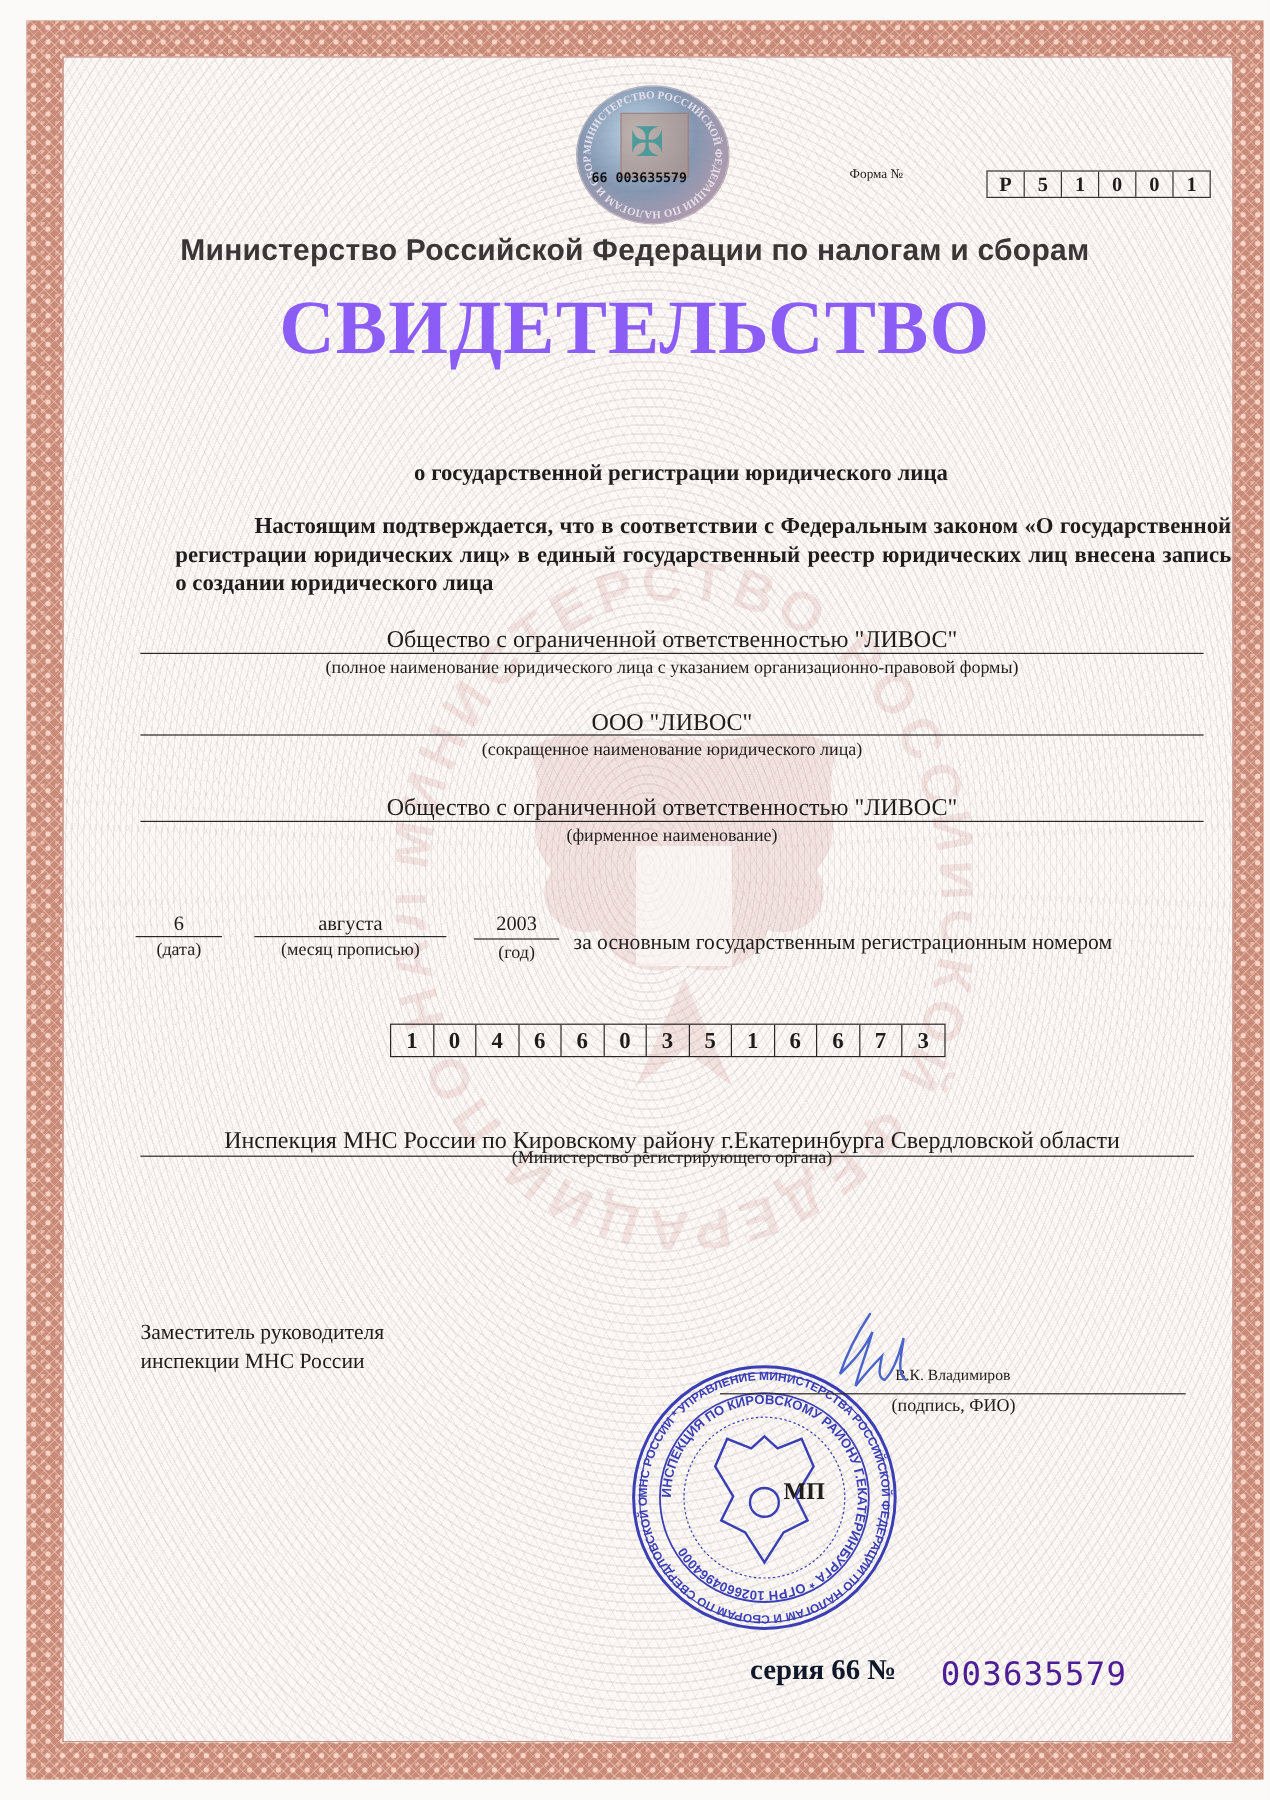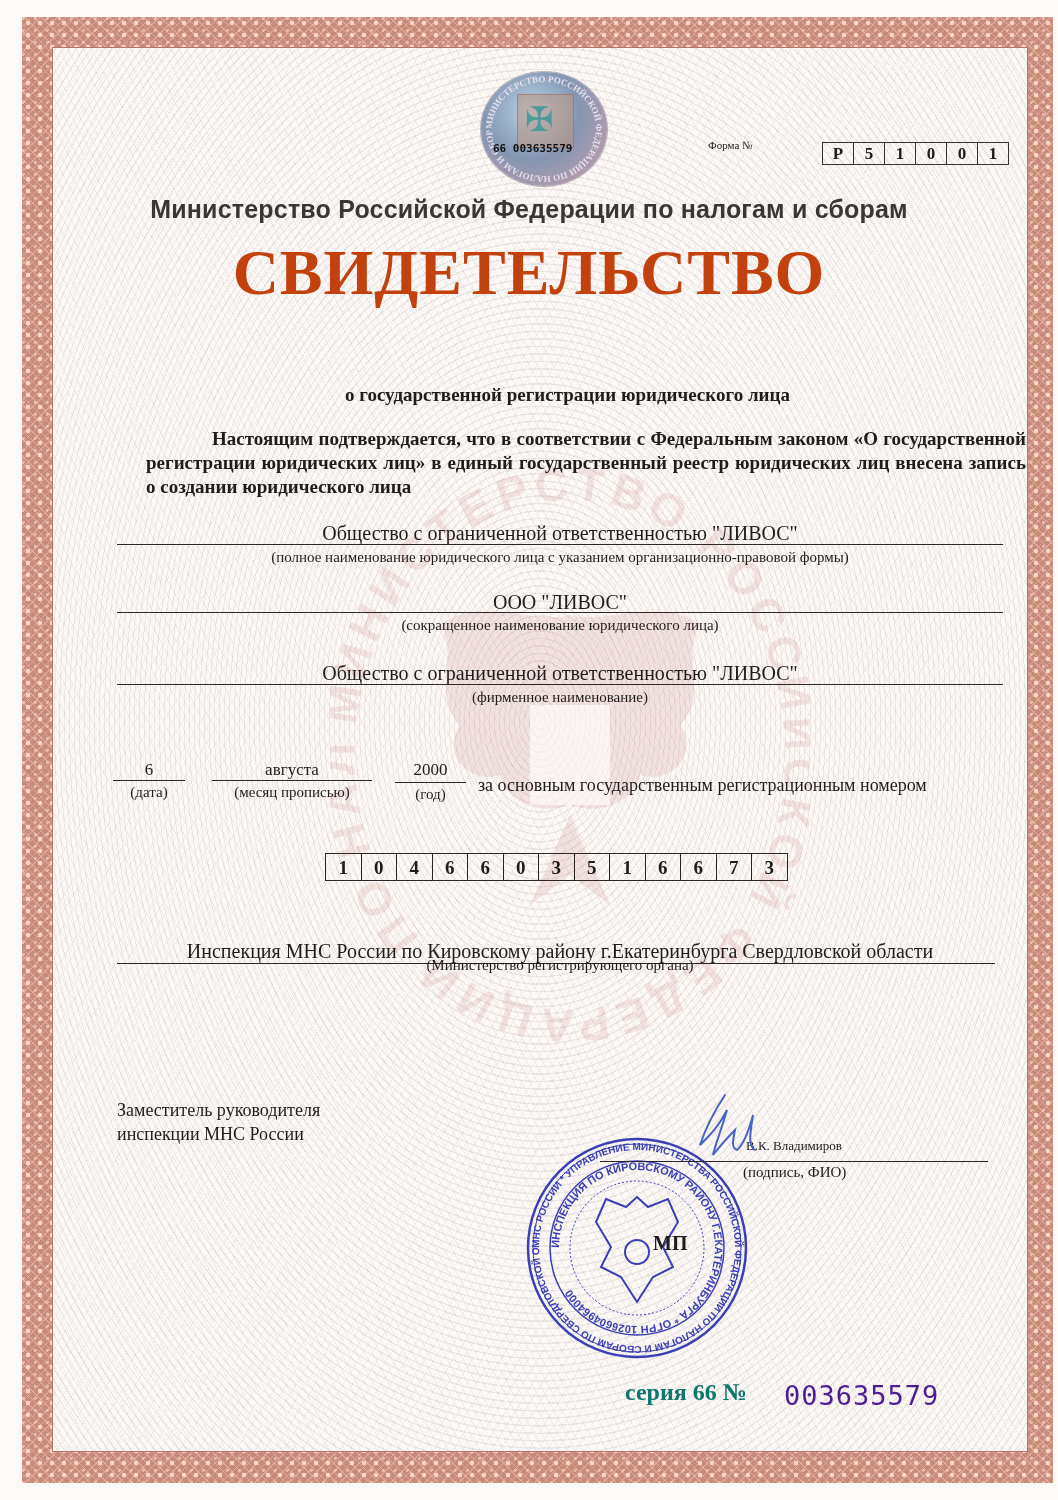--- a/index.html
+++ b/index.html
@@ -64,21 +64,21 @@
       width: 30px; height: 21px; border-right: 1px solid #333; text-align: center;
       font-size: 17px; font-weight: bold; line-height: 21px;
     }
     .form-box:last-child { border-right: none; }
 
     .ministry {
       left: 0; width: 1058px; top: 195px; font-size: 25px; font-weight: bold; color: #3a3636;
       font-family: "Liberation Sans Narrow", "Liberation Sans", sans-serif; letter-spacing: 0.2px;
     }
     .title {
-      left: 0; width: 1058px; top: 236px; font-size: 64px; font-weight: bold; color: #c2410c;
+      left: 0; width: 1058px; top: 236px; font-size: 64px; font-weight: bold; color: #8b5cf6;
       letter-spacing: 1px;
     }
     .subtitle { left: 0; width: 1135px; top: 384px; font-size: 19px; font-weight: bold; }
     .para {
       left: 130px; width: 880px; top: 427px; font-size: 19px; font-weight: bold; line-height: 24px;
       text-align: justify; text-align-last: left; margin-left: 16px;
     }
     .para .indent { display: inline-block; width: 66px; }
 
     .field-line { position: absolute; border-bottom: 1px solid #2a2626; }
@@ -104,21 +104,21 @@
     .stamp {
       position: absolute; left: 526px; top: 1137px; width: 222px; height: 222px; border-radius: 50%;
       color: #3b3fb5;
     }
     .stamp svg { width: 100%; height: 100%; }
     .mp { left: 653px; top: 1232px; font-size: 20px; font-weight: bold; }
 
     .signature { position: absolute; left: 665px; top: 1090px; width: 100px; height: 80px; }
 
     .series {
-      left: 625px; top: 1379px; font-size: 24px; font-weight: bold; color: #0f766e;
+      left: 625px; top: 1379px; font-size: 24px; font-weight: bold; color: #0f172a;
     }
     .series-num {
       left: 784px; top: 1380px; font-family: "DejaVu Sans Mono", monospace; font-size: 27px;
       color: #4c1d95; letter-spacing: 1px;
     }
   </style>
 </head>
 <body>
 
 <div class="page">
@@ -183,21 +183,21 @@
 <div class="field-caption" style="left:117px;width:886px;top:689px;">(фирменное наименование)</div>
 
 <div class="field-value date-val" style="left:113px;width:72px;top:760px;">6</div>
 <div class="field-line" style="left:113px;width:72px;top:780px;"></div>
 <div class="field-caption" style="left:113px;width:72px;top:784px;">(дата)</div>
 
 <div class="field-value date-val" style="left:212px;width:160px;top:760px;">августа</div>
 <div class="field-line" style="left:212px;width:160px;top:780px;"></div>
 <div class="field-caption" style="left:212px;width:160px;top:784px;">(месяц прописью)</div>
 
-<div class="field-value date-val" style="left:395px;width:71px;top:760px;">2000</div>
+<div class="field-value date-val" style="left:395px;width:71px;top:760px;">2003</div>
 <div class="field-line" style="left:395px;width:71px;top:782px;"></div>
 <div class="field-caption" style="left:395px;width:71px;top:786px;">(год)</div>
 
 <div class="abs regnum-label">за основным государственным регистрационным номером</div>
 
 <div class="abs ogrn">
   <div class="ogrn-cell">1</div>
   <div class="ogrn-cell">0</div>
   <div class="ogrn-cell">4</div>
   <div class="ogrn-cell">6</div>

